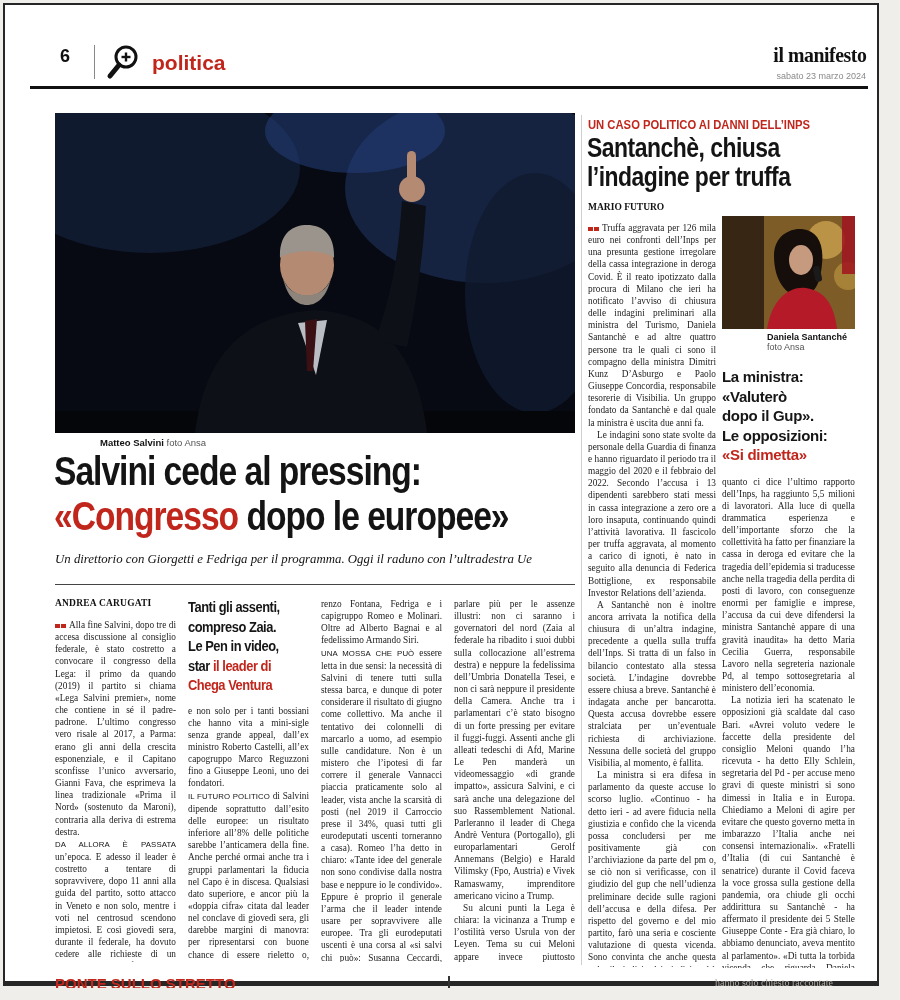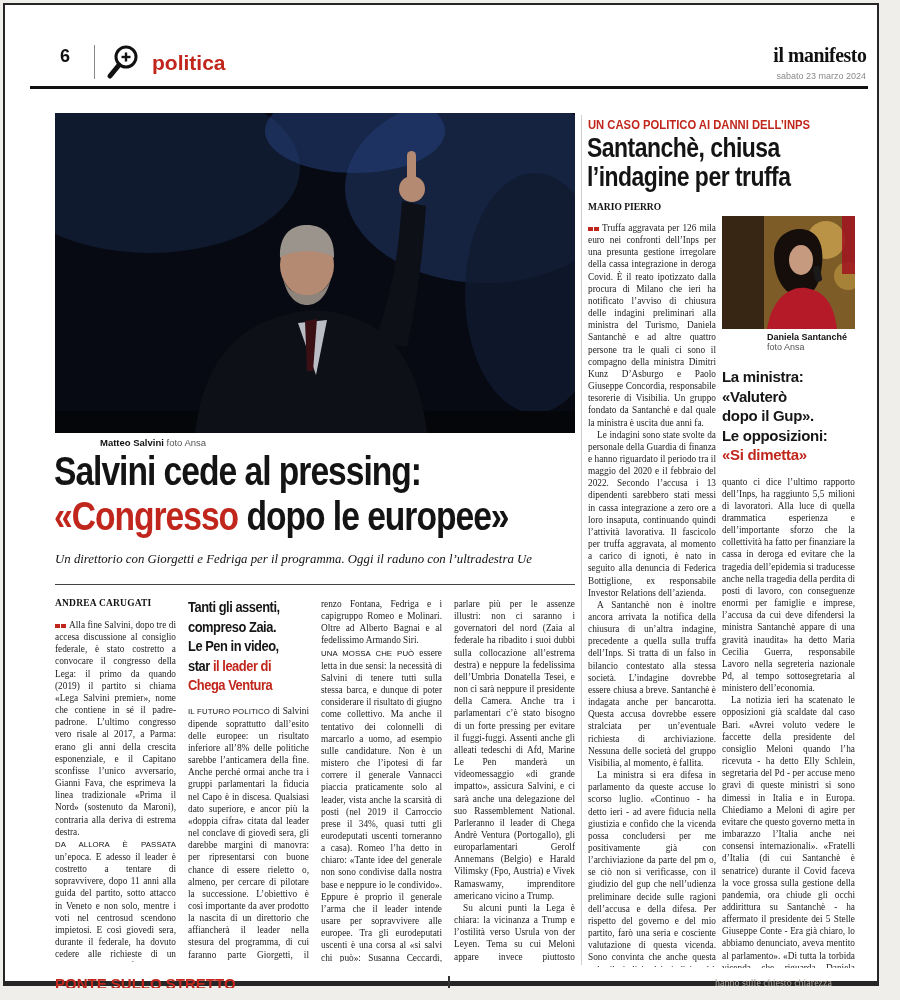--- a/index.html
+++ b/index.html
@@ -131,37 +131,38 @@
         <p class="para"><span class="lead">DA ALLORA È PASSATA</span> un’epoca. E adesso il leader è costretto a tentare di sopravvivere, dopo 11 anni alla guida del partito, sotto attacco in Veneto e non solo, mentre i voti nel centrosud scendono impietosi. E così giovedì sera, durante il federale, ha dovuto cedere alle richieste di un congresso vero, fissato per l’autunno, che sarà preceduto dai congressi regionali. Per ora non si ha notizia di potenziali sfidanti, ma i nomi non mancano, a partire da quello più gettonato: il governatore del Friuli Massimiliano Fedriga. Ma anche in Lombardia il clima è piuttosto agitato,</p>
       </div>
   </div>
   <div class="col c2">
     <div class="pullquote"><span>Tanti gli assenti,
 compreso Zaia.
 Le Pen in video,
 star </span><span class="red">il leader di
 Chega Ventura</span></div>
     <div>
+        <p class="para">e non solo per i tanti bossiani che hanno vita a mini-sigle senza grande appeal, dall’ex ministro Roberto Castelli, all’ex capogruppo Marco Reguzzoni fino a Giuseppe Leoni, uno dei fondatori.</p>
         <p class="para"><span class="lead">IL FUTURO POLITICO</span> di Salvini dipende soprattutto dall’esito delle europee: un risultato inferiore all’8% delle politiche sarebbe l’anticamera della fine. Anche perché ormai anche tra i gruppi parlamentari la fiducia nel Capo è in discesa. Qualsiasi dato superiore, e ancor più la «doppia cifra» citata dal leader nel conclave di giovedì sera, gli darebbe margini di manovra: per ripresentarsi con buone chance di essere rieletto o, almeno, per cercare di pilotare la successione. L’obiettivo è così importante da aver prodotto la nascita di un direttorio che affiancherà il leader nella stesura del programma, di cui faranno parte Giorgetti, il presidente della Camera Lo-</p>
       </div>
   </div>
   <div class="col c3">
       <p class="para">renzo Fontana, Fedriga e i capigruppo Romeo e Molinari. Oltre ad Alberto Bagnai e al fedelissimo Armando Siri.</p>
       <p class="para"><span class="lead">UNA MOSSA CHE PUÒ</span> essere letta in due sensi: la necessità di Salvini di tenere tutti sulla stessa barca, e dunque di poter considerare il risultato di giugno come collettivo. Ma anche il tentativo dei colonnelli di marcarlo a uomo, ad esempio sulle candidature. Non è un mistero che l’ipotesi di far correre il generale Vannacci piaccia praticamente solo al leader, vista anche la scarsità di posti (nel 2019 il Carroccio prese il 34%, quasi tutti gli eurodeputati uscenti torneranno a casa). Romeo l’ha detto in chiaro: «Tante idee del generale non sono condivise dalla nostra base e neppure io le condivido». Eppure è proprio il generale l’arma che il leader intende usare per sopravvivere alle europee. Tra gli eurodeputati uscenti è una corsa al «si salvi chi può»: Susanna Ceccardi, toscana, avrebbe chiesto di non avere tra i piedi figure ingombranti.</p>
     </div>
   <div class="col c4">
       <p class="para">parlare più per le assenze illustri: non ci saranno i governatori del nord (Zaia al federale ha ribadito i suoi dubbi sulla collocazione all’estrema destra) e neppure la fedelissima dell’Umbria Donatella Tesei, e non ci sarà neppure il presidente della Camera. Anche tra i parlamentari c’è stato bisogno di un forte pressing per evitare il fuggi-fuggi. Assenti anche gli alleati tedeschi di Afd, Marine Le Pen manderà un videomessaggio «di grande impatto», assicura Salvini, e ci sarà anche una delegazione del suo Rassemblement National. Parleranno il leader di Chega Andrè Ventura (Portogallo), gli europarlamentari Gerolf Annemans (Belgio) e Harald Vilimsky (Fpo, Austria) e Vivek Ramaswamy, imprenditore americano vicino a Trump.</p>
       <p class="para indent">Su alcuni punti la Lega è chiara: la vicinanza a Trump e l’ostilità verso Usrula von der Leyen. Tema su cui Meloni appare invece piuttosto altalenante. Un bis della presidente Ue? «Un dibattito che non mi appassiona. Io aspetto di vedere come votano gli italiani prima di decidere chi debba fare cosa. Penso che l’Europa di domani debba essere molto diversa da quella di oggi».</p>
     </div>
 
   <div class="abs v-div"></div>
   <div class="abs kicker">UN CASO POLITICO AI DANNI DELL’INPS</div>
   <h2 class="abs side-headline">Santanchè, chiusa
 l’indagine per truffa</h2>
-  <div class="abs side-byline">MARIO PIERRO</div>
+  <div class="abs side-byline">MARIO FUTURO</div>
   <div class="abs side-col1">
       <p class="para"><span class="sq"></span>Truffa aggravata per 126 mila euro nei confronti dell’Inps per una presunta gestione irregolare della cassa integrazione in deroga Covid. È il reato ipotizzato dalla procura di Milano che ieri ha notificato l’avviso di chiusura delle indagini preliminari alla ministra del Turismo, Daniela Santanchè e ad altre quattro persone tra le quali ci sono il compagno della ministra Dimitri Kunz D’Asburgo e Paolo Giuseppe Concordia, responsabile tesorerie di Visibilia. Un gruppo fondato da Santanchè e dal quale la ministra è uscita due anni fa.</p>
       <p class="para indent">Le indagini sono state svolte da personale della Guardia di finanza e hanno riguardato il periodo tra il maggio del 2020 e il febbraio del 2022. Secondo l’accusa i 13 dipendenti sarebbero stati messi in cassa integrazione a zero ore a loro insaputa, continuando quindi l’attività lavorativa. Il fascicolo per truffa aggravata, al momento a carico di ignoti, è nato in seguito alla denuncia di Federica Bottiglione, ex responsabile Investor Relations dell’azienda.</p>
       <p class="para indent">A Santanchè non è inoltre ancora arrivata la notifica della chiusura di un’altra indagine, precedente a quella sulla truffa dell’Inps. Si tratta di un falso in bilancio contestato alla stessa società. L’indagine dovrebbe essere chiusa a breve. Santanchè è indagata anche per bancarotta. Questa accusa dovrebbe essere stralciata per un’eventuale richiesta di archiviazione. Nessuna delle società del gruppo Visibilia, al momento, è fallita.</p>
       <p class="para indent">La ministra si era difesa in parlamento da queste accuse lo scorso luglio. «Continuo - ha detto ieri - ad avere fiducia nella giustizia e confido che la vicenda possa concludersi per me positivamente già con l’archiviazione da parte del pm o, se ciò non si verificasse, con il giudizio del gup che nell’udienza preliminare decide sulle ragioni dell’accusa e della difesa. Per rispetto del governo e del mio partito, farò una seria e cosciente valutazione di questa vicenda. Sono convinta che anche questa volta il giudizio dei giudici andrà contro il desiderio dei miei avversari politici».</p>
     </div>
 
   <div class="abs side-right">
     <div class="photo-side">
       <svg width="133" height="113" viewBox="0 0 133 113" preserveAspectRatio="none">
@@ -187,15 +188,15 @@
     <div class="side-col2">
         <p class="para">quanto ci dice l’ultimo rapporto dell’Inps, ha raggiunto 5,5 milioni di lavoratori. Alla luce di quella drammatica esperienza e dell’importante sforzo che la collettività ha fatto per finanziare la cassa in deroga ed evitare che la tragedia dell’epidemia si traducesse anche nella tragedia della perdita di posti di lavoro, con conseguenze enormi per famiglie e imprese, l’accusa da cui deve difendersi la ministra Santanchè appare di una gravità inaudita» ha detto Maria Cecilia Guerra, responsabile Lavoro nella segreteria nazionale Pd, al tempo sottosegretaria al ministero dell’economia.</p>
         <p class="para indent">La notizia ieri ha scatenato le opposizioni già scaldate dal caso Bari. «Avrei voluto vedere le faccette della presidente del consiglio Meloni quando l’ha ricevuta - ha detto Elly Schlein, segretaria del Pd - per accuse meno gravi di queste ministri si sono dimessi in Italia e in Europa. Chiediamo a Meloni di agire per evitare che questo governo metta in imbarazzo l’Italia anche nei consensi internazionali». «Fratelli d’Italia (di cui Santanchè è senatrice) durante il Covid faceva la voce grossa sulla gestione della pandemia, ora chiude gli occhi addirittura su Santanchè - ha affermato il presidente dei 5 Stelle Giuseppe Conte - Era già chiaro, lo abbiamo denunciato, aveva mentito al parlamento». «Di tutta la torbida vicenda che riguarda Daniela Santanchè e le sue aziende, l’aspetto più grave e desolante sono le menzogne raccontate nelle aule parlamentari proprio sulla gestione della Cassa Covid. Ora su questo indagheranno i magistrati» ha sostenuto Nicola Fratoianni (Alleanza Verdi Sinistra).</p>
       </div>
   </div>
 
   <div class="abs bottom">
     <div class="tz tz-left">PONTE SULLO STRETTO</div>
     <div class="tz-divider"></div>
     <div class="tz tz-mid">CINICI E RAPI</div>
-    <div class="tz-grey">hanno sulle chiesto chiarezza</div>
+    <div class="tz-grey">hanno solo chiesto raccontate</div>
   </div>
 </div>
 
 </body></html>

